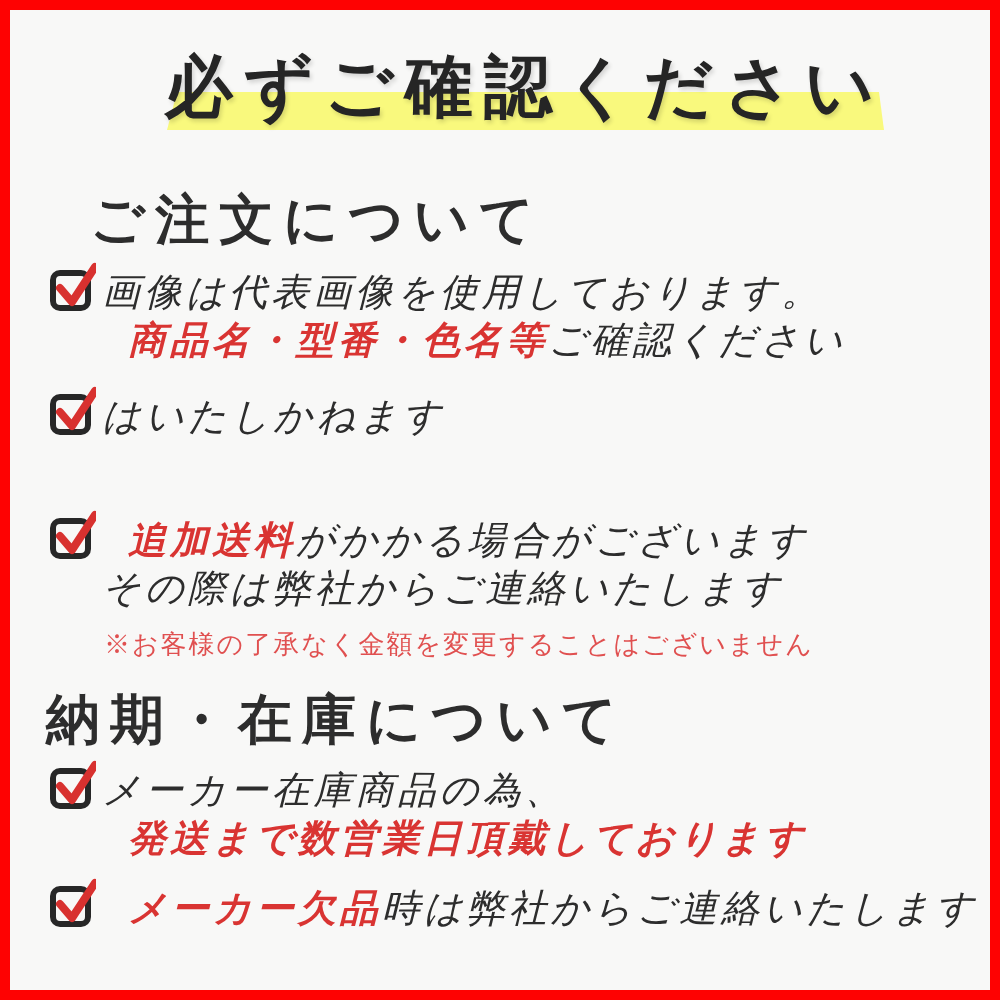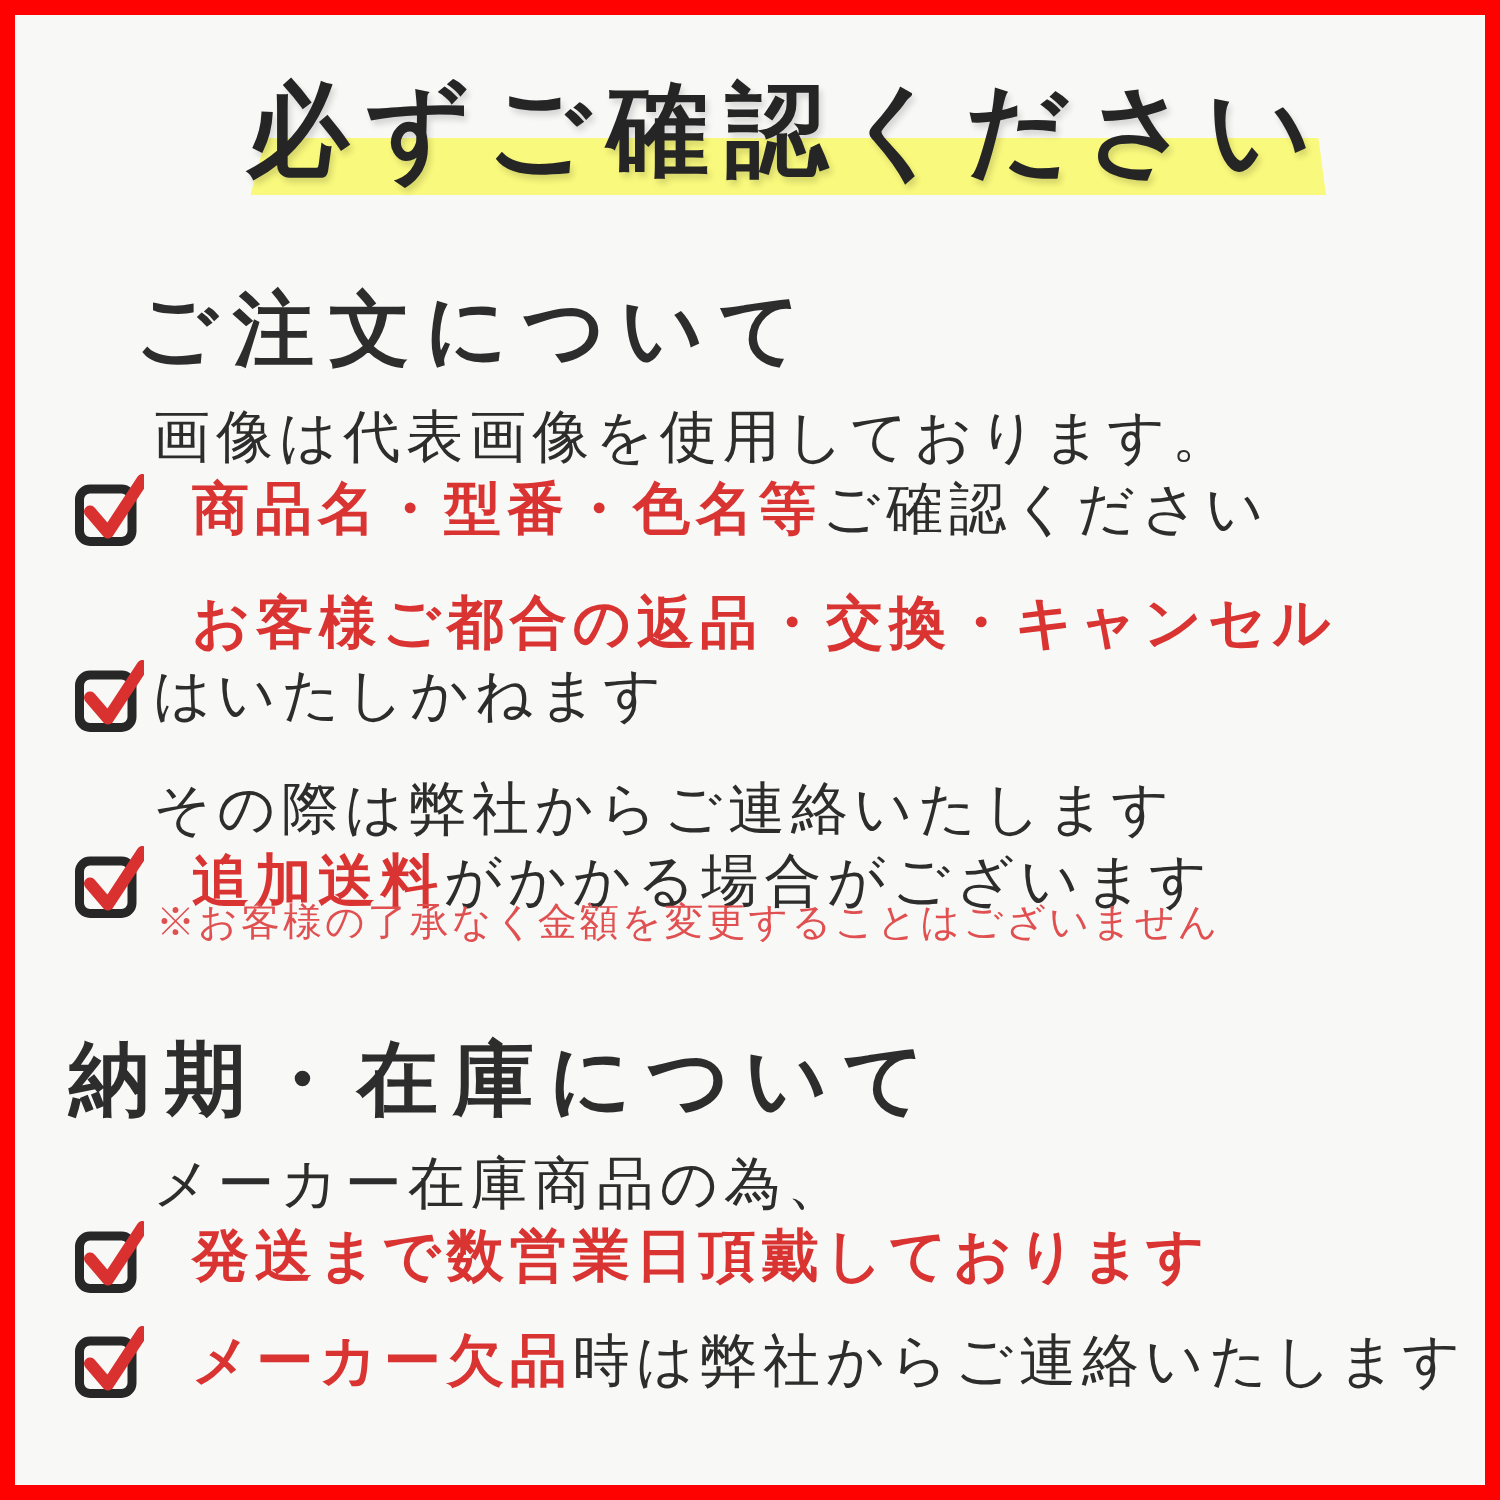--- a/index.html
+++ b/index.html
@@ -44,34 +44,34 @@
   .sec-heading{
     position:absolute;left:46px;
     font-size:54px;font-weight:bold;letter-spacing:10px;
     color:var(--black);white-space:nowrap;
   }
   .sec-heading.order{top:184px;margin-left:44px;}
   .sec-heading.stock{top:684px;font-family:Liberation Mono, monospace;}
   
   .item{
     position:absolute;left:50px;
-    display:flex;align-items:flex-end;
+    display:flex;align-items:flex-start;font-style:italic;
   }
   .cb{flex:0 0 auto;width:46px;height:50px;margin-top:-7px;margin-right:6px;}
   .lines{font-size:38px;line-height:48px;letter-spacing:4px;color:var(--black);}
   .line{white-space:nowrap;}
   .seg-red{color:var(--red);font-weight:bold;margin-left:26px;}
   .seg-black{color:var(--black);}
   .item-1{top:268px;}
   .item-2{top:392px;}
   .item-3{top:516px;}
   .item-4{top:766px;}
   .item-5{top:884px;}
   .note{
-    position:absolute;left:104px;top:597px;
+    position:absolute;left:104px;top:627px;
     font-size:26px;letter-spacing:2px;
     color:var(--note-red);white-space:nowrap;
   }
 </style>
 </head>
 <body>
 
 <div class="frame"></div>
 
 <div class="title-block">
@@ -91,33 +91,32 @@
     <div class="line"><span class="seg-red">商品名・型番・色名等</span><span class="seg-black">ご確認ください</span></div>
   </div>
 </div>
 
 <div class="item item-2">
   <svg class="cb" viewBox="0 0 46 50" aria-hidden="true">
     <rect x="3" y="12" width="35" height="35" rx="7" fill="none" stroke="#272727" stroke-width="6"></rect>
     <path d="M10 27 L22 41 L45 6" fill="none" stroke="#d8312f" stroke-width="8" stroke-linecap="round" stroke-linejoin="round"></path>
   </svg>
   <div class="lines">
-    <div class="line"><span class="seg-red">お客様ご都合の返品・交換・キャンセル</span></div>
     <div class="line"><span class="seg-black">はいたしかねます</span></div>
   </div>
 </div>
 
 <div class="item item-3">
   <svg class="cb" viewBox="0 0 46 50" aria-hidden="true">
     <rect x="3" y="12" width="35" height="35" rx="7" fill="none" stroke="#272727" stroke-width="6"></rect>
     <path d="M10 27 L22 41 L45 6" fill="none" stroke="#d8312f" stroke-width="8" stroke-linecap="round" stroke-linejoin="round"></path>
   </svg>
   <div class="lines">
+    <div class="line"><span class="seg-red">追加送料</span><span class="seg-black">がかかる場合がございます</span></div>
     <div class="line"><span class="seg-black">その際は弊社からご連絡いたします</span></div>
-    <div class="line"><span class="seg-red">追加送料</span><span class="seg-black">がかかる場合がございます</span></div>
   </div>
 </div>
 
 <div class="note">※お客様の了承なく金額を変更することはございません</div>
 
 <h2 class="sec-heading stock">納期・在庫について</h2>
 
 <div class="item item-4">
   <svg class="cb" viewBox="0 0 46 50" aria-hidden="true">
     <rect x="3" y="12" width="35" height="35" rx="7" fill="none" stroke="#272727" stroke-width="6"></rect>

